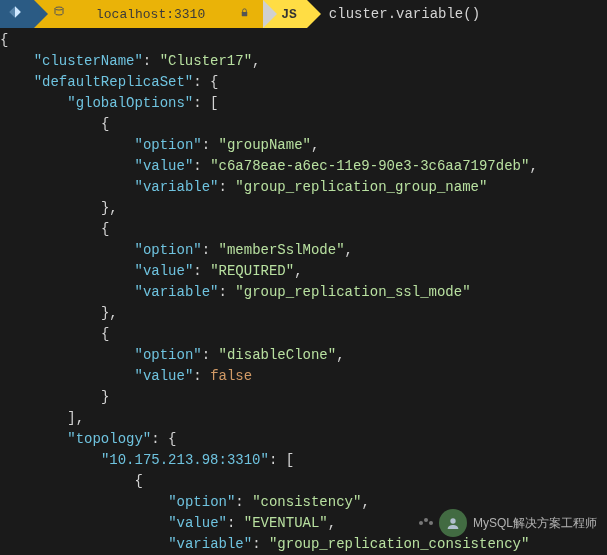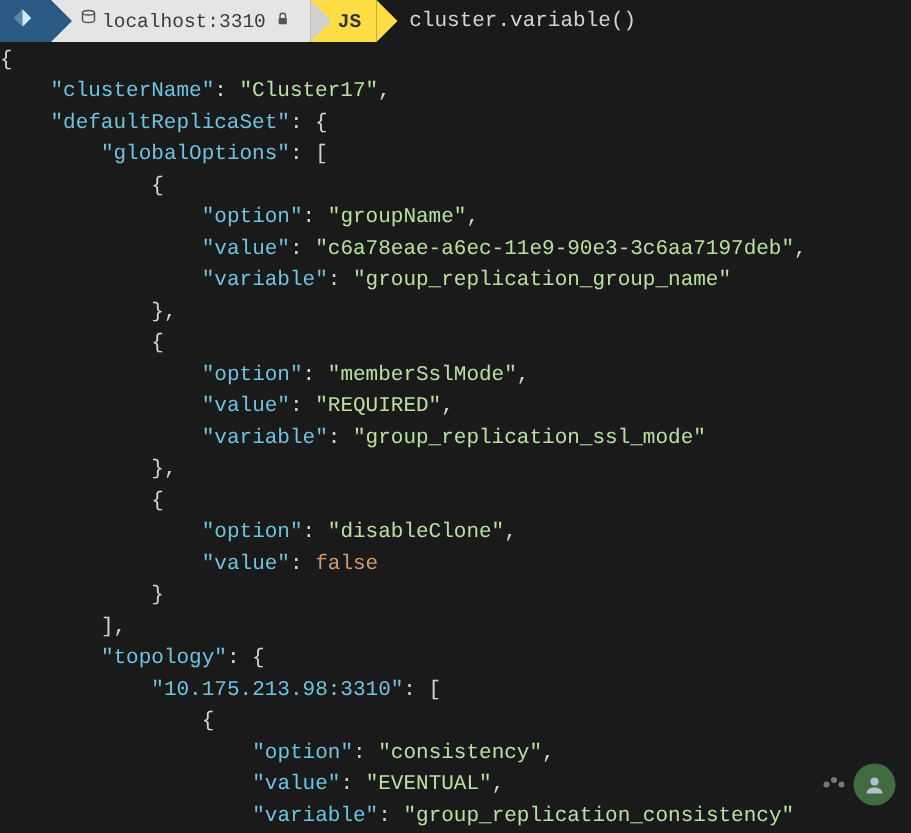--- a/index.html
+++ b/index.html
@@ -36,22 +36,23 @@
       border-bottom: 14px solid transparent;
       border-left: 14px solid;
       z-index: 2;
     }
     .seg-mysql {
       background: #2b5b84;
       padding-left: 8px;
     }
     .seg-mysql::after { border-left-color: #2b5b84; }
     .seg-host {
-      background: #e5e5e5;
+      background: #eab308;
       color: #3a3a3a;
+      gap: 28px;
     }
     .seg-host::after { border-left-color: #d0d0d0; }
     .seg-js {
       background: #ffdd44;
       color: #333;
       font-weight: bold;
     }
     .seg-js::after { border-left-color: #ffdd44; }
     .seg-cmd {
       color: #d4d4d4;
@@ -175,13 +176,14 @@
       <span></span>
       <span></span>
       <span></span>
     </div>
   <div class="wm-icon">
     <svg width="16" height="16" viewBox="0 0 24 24">
         <circle cx="12" cy="9" r="4" fill="#cde"></circle>
         <path d="M4 21c0-4 4-6 8-6s8 2 8 6" fill="#cde"></path>
       </svg>
   </div>
+  <span>MySQL解决方案工程师</span>
 </div>
 
 </body></html>

